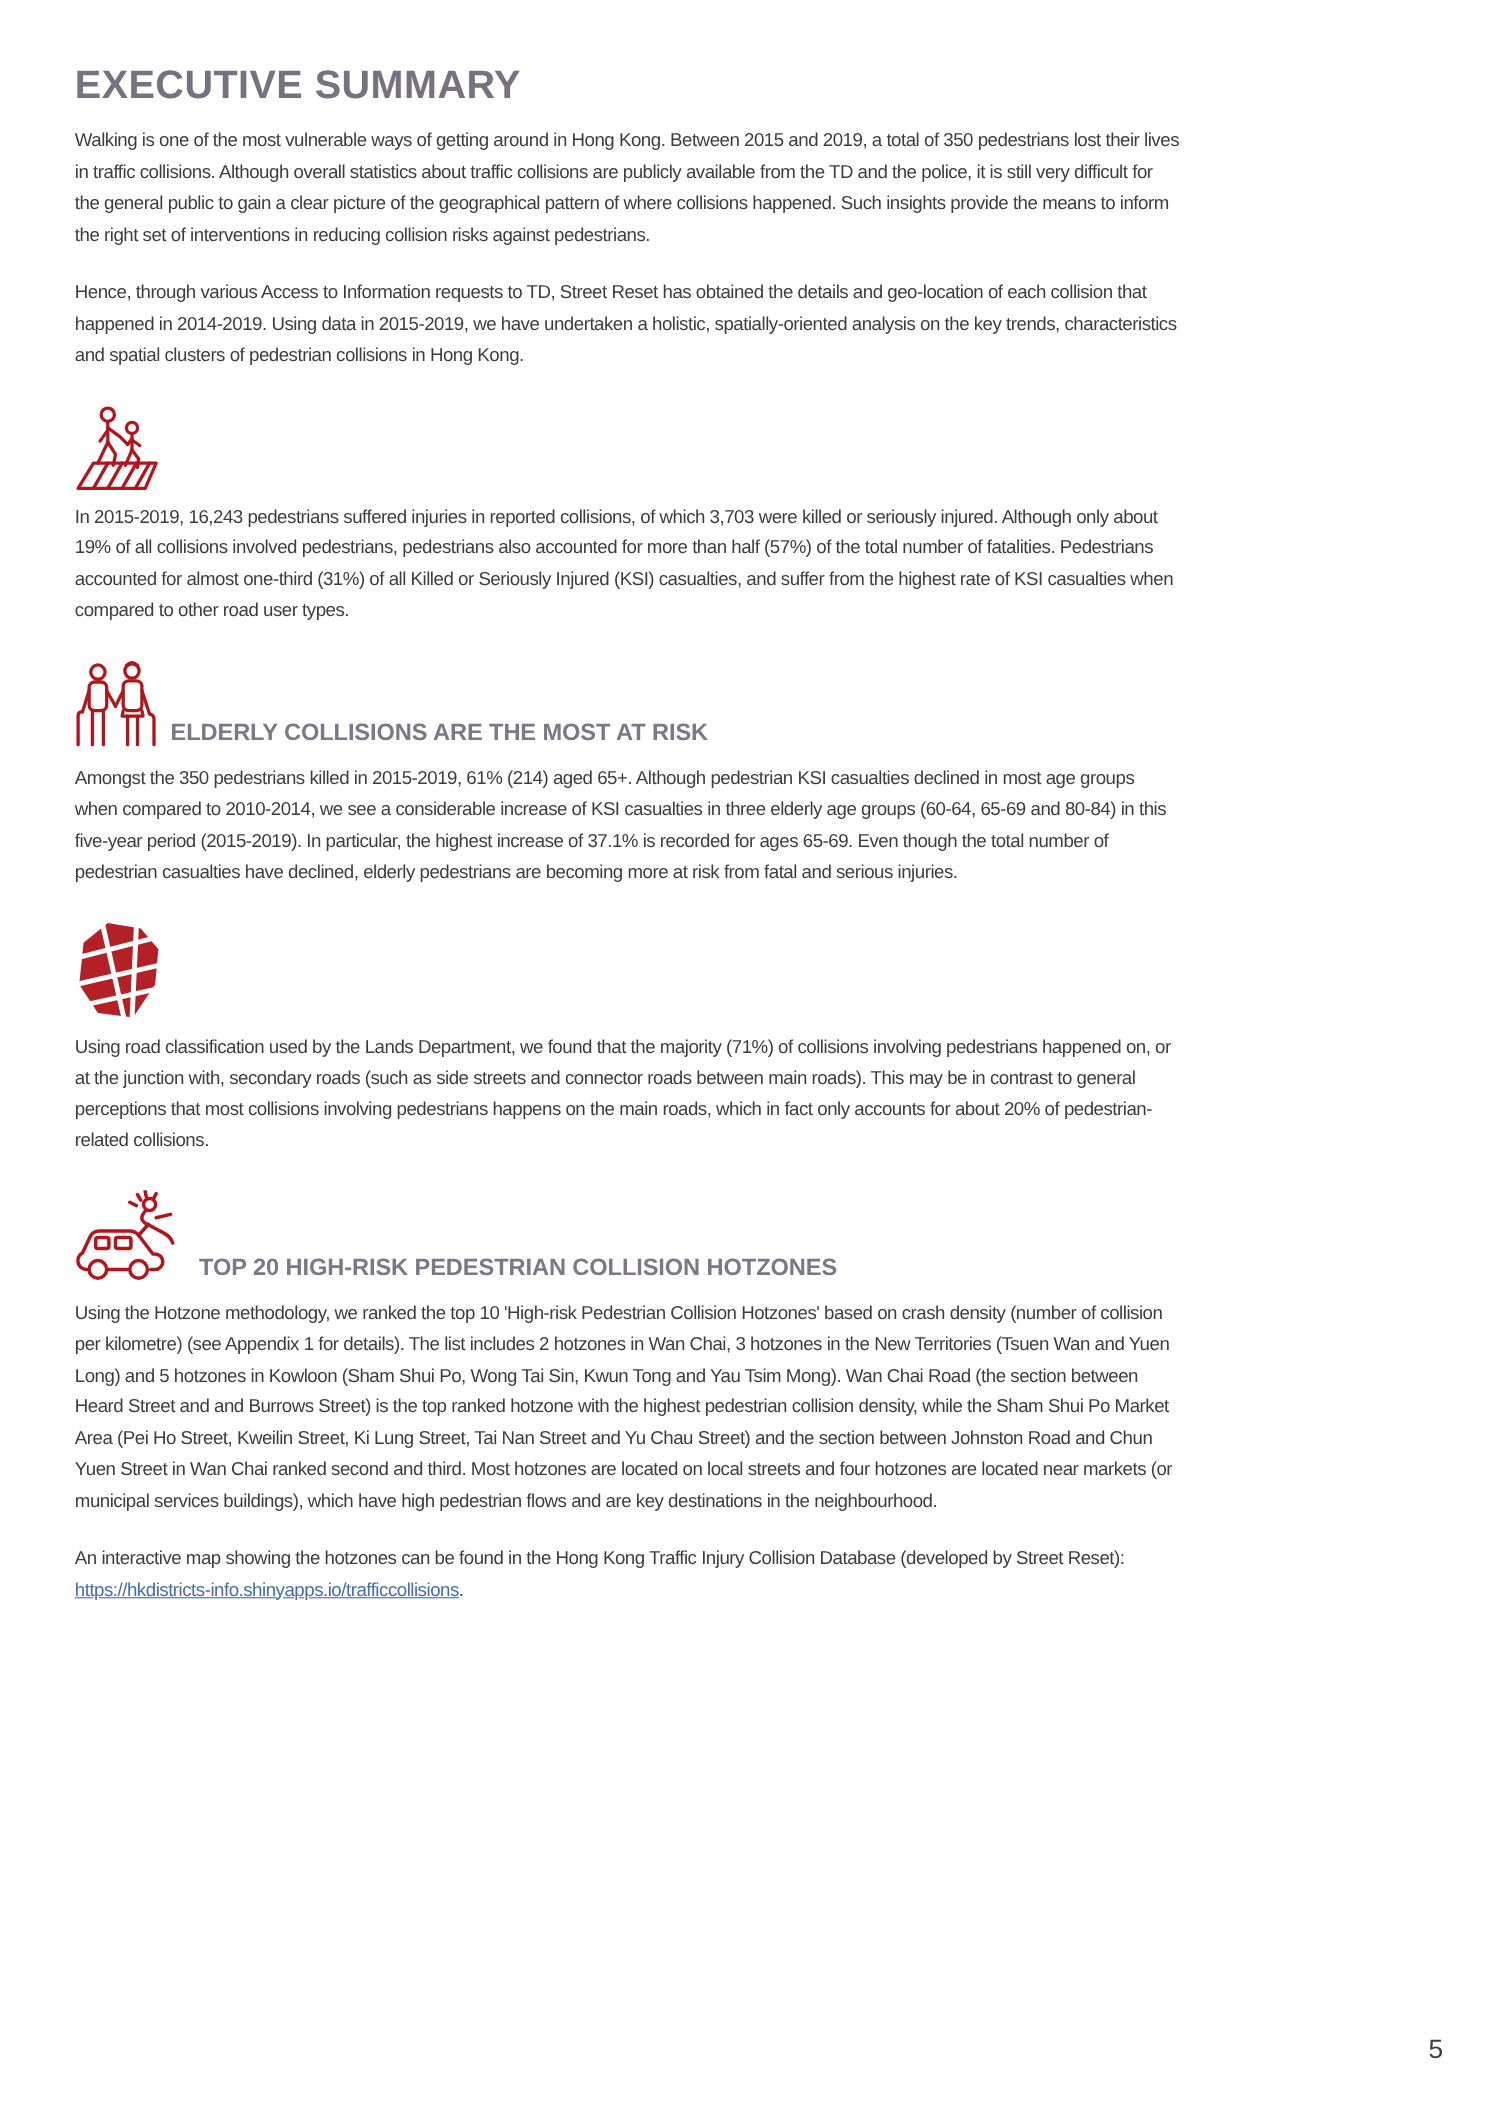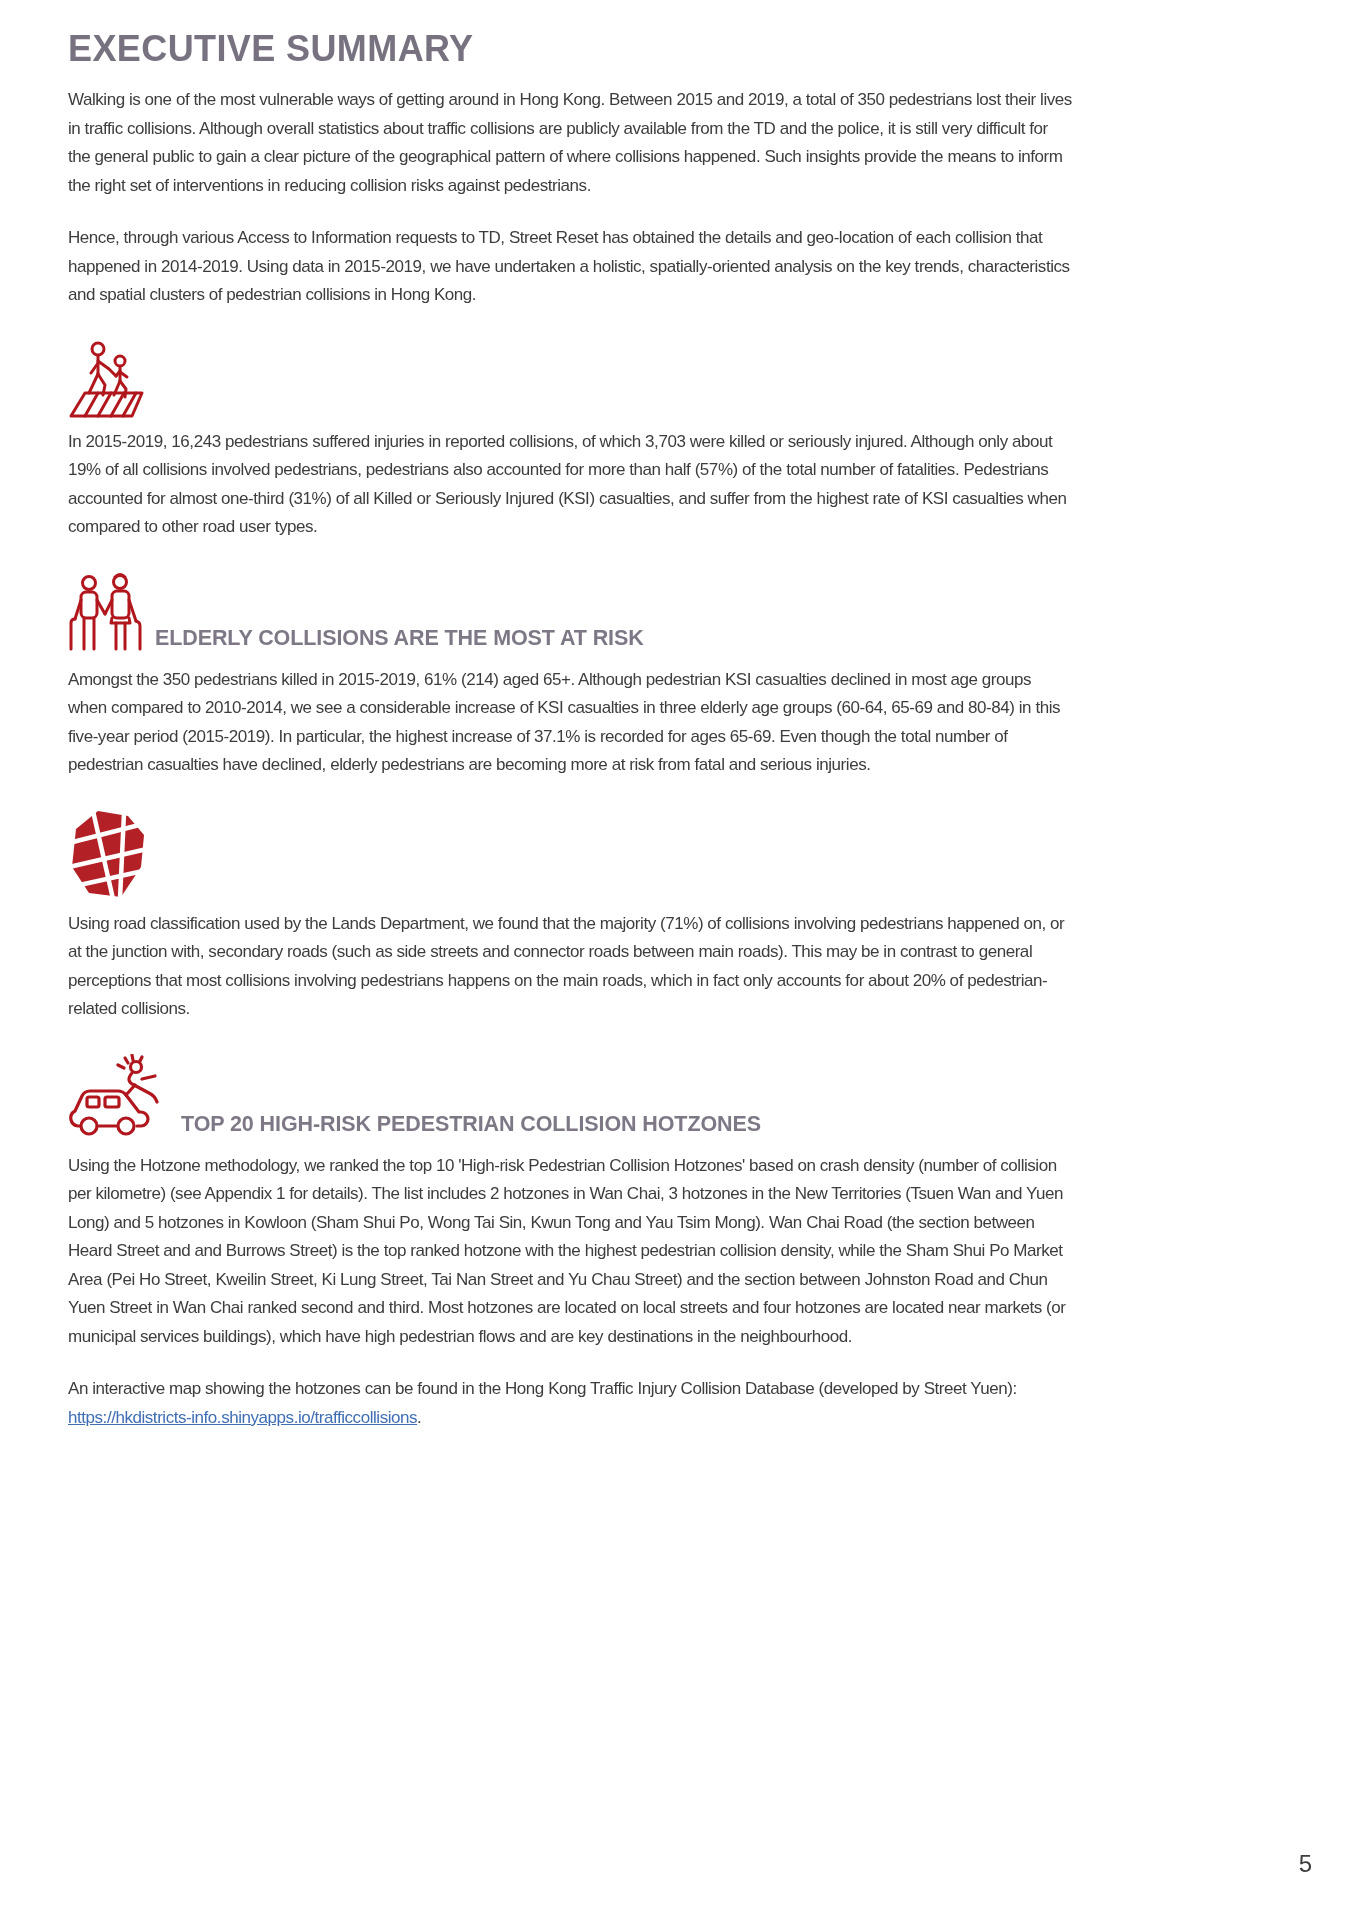--- a/index.html
+++ b/index.html
@@ -1,21 +1,21 @@
 <!DOCTYPE html>
 <html style="--red: #b1161d; --map-red: #b32025; --heading-gray: #7d7786; --title-gray: #787280; --link-blue: #3f6eb5;"><head>
 <meta charset="utf-8">
 <style>
   html,body{margin:0;padding:0;background:#ffffff;}
   .page{
     position:relative;
     width:1358px;height:1920px;
     background:#fff;
     box-sizing:border-box;
-    padding:28px 0 0 68px;
+    padding:56px 0 0 68px;
     font-family:"Liberation Sans","DejaVu Sans",sans-serif;
     overflow:hidden;
   }
   .content{width:1004px;}
   h1{
     margin:0 0 16px 0;
     font-size:36px;
     font-weight:bold;
     letter-spacing:.4px;
     color:var(--title-gray,#787280);
@@ -155,18 +155,18 @@
             <path d="M50,11 l6,3"></path>
             <path d="M64,1 l1,5"></path>
             <path d="M74,3 l-2,4"></path>
           </svg>
         </span>
         <h2>TOP 20 HIGH-RISK PEDESTRIAN COLLISION HOTZONES</h2>
       </div>
       <p class="body">Using the Hotzone methodology, we ranked the top 10 'High-risk Pedestrian Collision Hotzones' based on crash density (number of collision per kilometre) (see Appendix 1 for details). The list includes 2 hotzones in Wan Chai, 3 hotzones in the New Territories (Tsuen Wan and Yuen Long) and 5 hotzones in Kowloon (Sham Shui Po, Wong Tai Sin, Kwun Tong and Yau Tsim Mong). Wan Chai Road (the section between Heard Street and and Burrows Street) is the top ranked hotzone with the highest pedestrian collision density, while the Sham Shui Po Market Area (Pei Ho Street, Kweilin Street, Ki Lung Street, Tai Nan Street and Yu Chau Street) and the section between Johnston Road and Chun Yuen Street in Wan Chai ranked second and third. Most hotzones are located on local streets and four hotzones are located near markets (or municipal services buildings), which have high pedestrian flows and are key destinations in the neighbourhood.</p>
     </section>
 
-    <p class="body footer-p"><span>An interactive map showing the hotzones can be found in the Hong Kong Traffic Injury Collision Database (developed by Street Yuen): </span><a href="#" class="link">https://hkdistricts-info.shinyapps.io/trafficcollisions</a><span>.</span></p>
+    <p class="body footer-p"><span>An interactive map showing the hotzones can be found in the Hong Kong Traffic Injury Collision Database (developed by Street Reset): </span><a href="#" class="link">https://hkdistricts-info.shinyapps.io/trafficcollisions</a><span>.</span></p>
 
   </div>
 
   <div class="pagenum">5</div>
 </div>
 
 </body></html>

